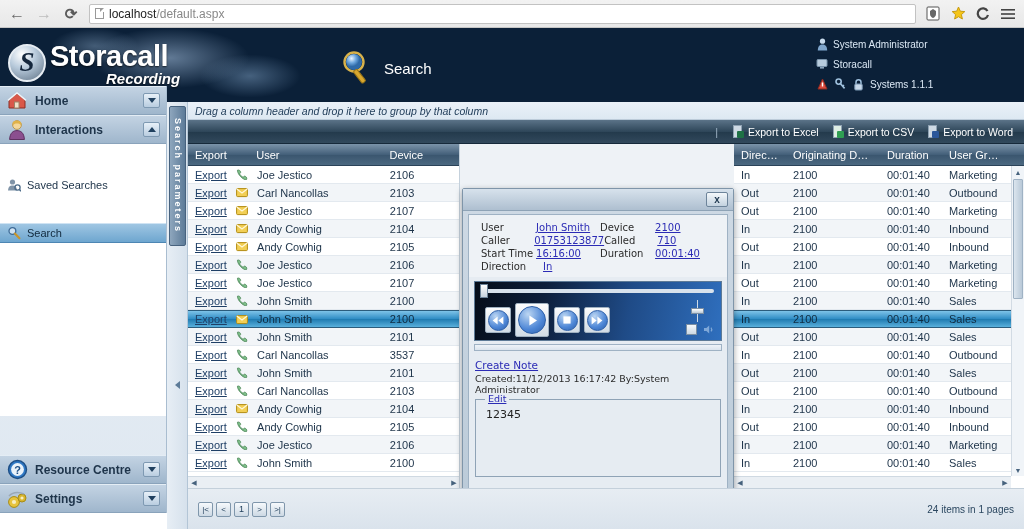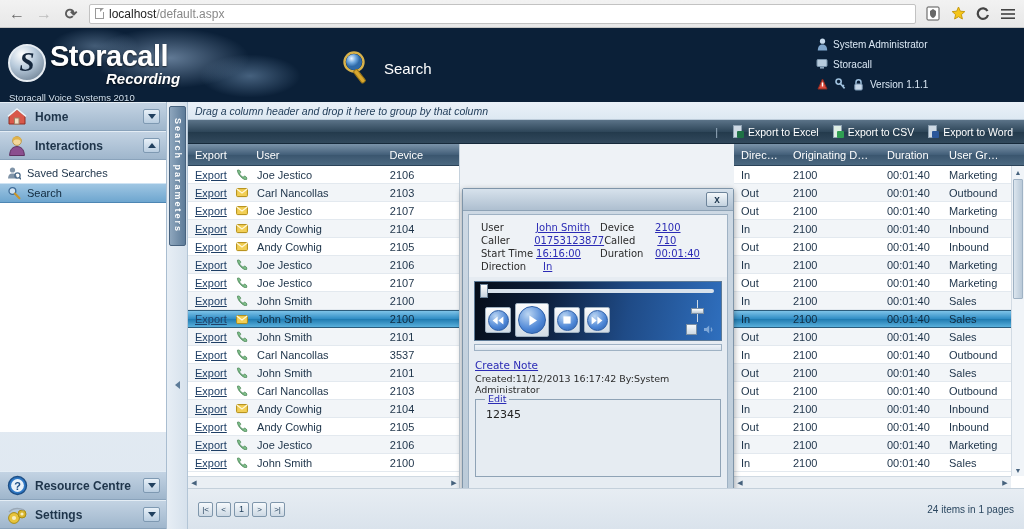--- a/index.html
+++ b/index.html
@@ -87,21 +87,21 @@
   }
   #page-title{font-size:15px;color:#ffffff;font-weight:normal;}
 
   #header-right{position:absolute;right:8px;top:6px;width:200px;text-align:right;color:#dbe8f5;}
   .hr-line{display:flex;align-items:center;gap:5px;height:20px;font-size:10px;}
   .hr-line.v{gap:6px;}
   .mini-icon{width:12px;height:13px;display:inline-block;flex:none;}
 
   
   #sidebar{
-    position:absolute;left:0;top:102px;width:167px;height:427px;
+    position:absolute;left:0;top:86px;width:167px;height:427px;
     background:linear-gradient(#e9eff5,#dfe8f1);
     border-right:1px solid #a9bdd0;
   }
   .panel-head{
     height:29px;display:flex;align-items:center;padding:0 6px;gap:7px;
     background:linear-gradient(#c3d3e3,#9fb6cc);
     border-top:1px solid #e4edf5;border-bottom:1px solid #8aa3bb;
     cursor:pointer;position:relative;
   }
   .panel-head .ph-label{font-size:12px;color:#1e344a;font-weight:bold;flex:1;}
@@ -111,20 +111,21 @@
     display:flex;align-items:center;justify-content:center;flex:none;
   }
   .chev i{display:block;width:0;height:0;border-left:4px solid transparent;border-right:4px solid transparent;}
   .chev i.down{border-top:5px solid #20405f;}
   .chev i.up{border-bottom:5px solid #20405f;}
   .ph-icon{width:22px;height:22px;flex:none;display:flex;align-items:center;justify-content:center;}
 
   .sb-item{
     height:20px;display:flex;align-items:center;gap:6px;padding:0 6px;font-size:11px;color:#1c3248;
     cursor:pointer;
+    margin-top:28px;
   }
   .sb-item.selected{
     background:linear-gradient(#9fc6e3,#6ea6cf);
     border-top:1px solid #cfe3f3;border-bottom:1px solid #4d86b3;
     color:#10293d;font-weight:normal;
   }
   .sb-icon{width:15px;height:15px;flex:none;display:flex;align-items:center;justify-content:center;}
   #sb-body{background:#ffffff;height:272px;padding-top:3px;}
   #sb-bottom{position:absolute;left:0;bottom:0;width:100%;}
 
@@ -374,21 +375,21 @@
             <circle cx="3.6" cy="3.6" r="2.6" fill="none" stroke="#9fc0dd" stroke-width="1.6"></circle>
             <path d="M5.2 5.4 L9.6 10.4 M7.6 8.2 L9 7" stroke="#9fc0dd" stroke-width="1.6" fill="none"></path>
           </svg>
       </span>
       <span class="mini-icon">
         <svg width="11" height="13" viewBox="0 0 11 13">
             <path d="M3 6 V4.3 A2.5 2.5 0 0 1 8 4.3 V6" fill="none" stroke="#9fc0dd" stroke-width="1.5"></path>
             <rect x="1.8" y="6" width="7.4" height="6" rx="1" fill="#c8d9ea" stroke="#7d99b4"></rect>
           </svg>
       </span>
-      <span>Version 1.1.1</span>
+      <span>Systems 1.1.1</span>
     </div>
   </div>
 </div>
 
 <div id="sidebar">
 
   <div class="panel-head">
     <span class="ph-icon">
       <svg width="20" height="19" viewBox="0 0 20 19">
           <path d="M2 9 L10 2.5 18 9 V17 H2 Z" fill="#d9584a" stroke="#8d2f25"></path>

